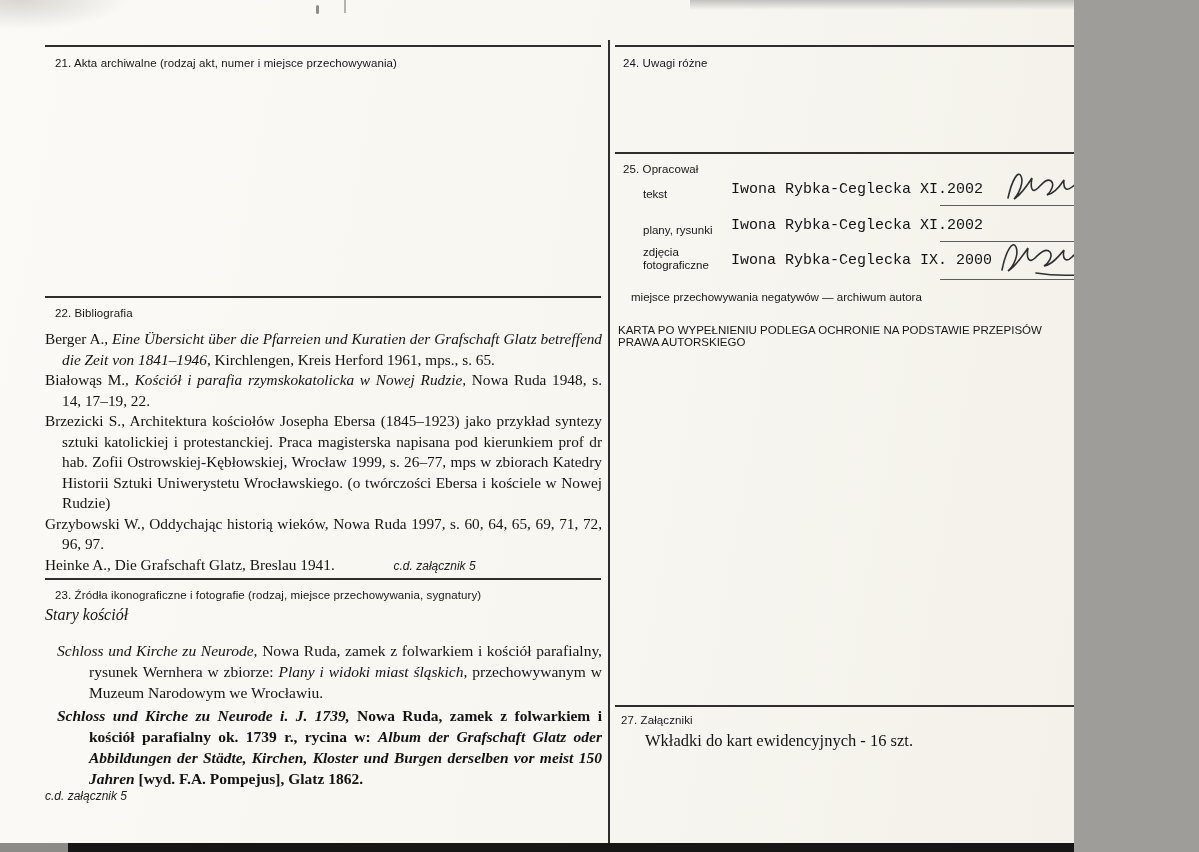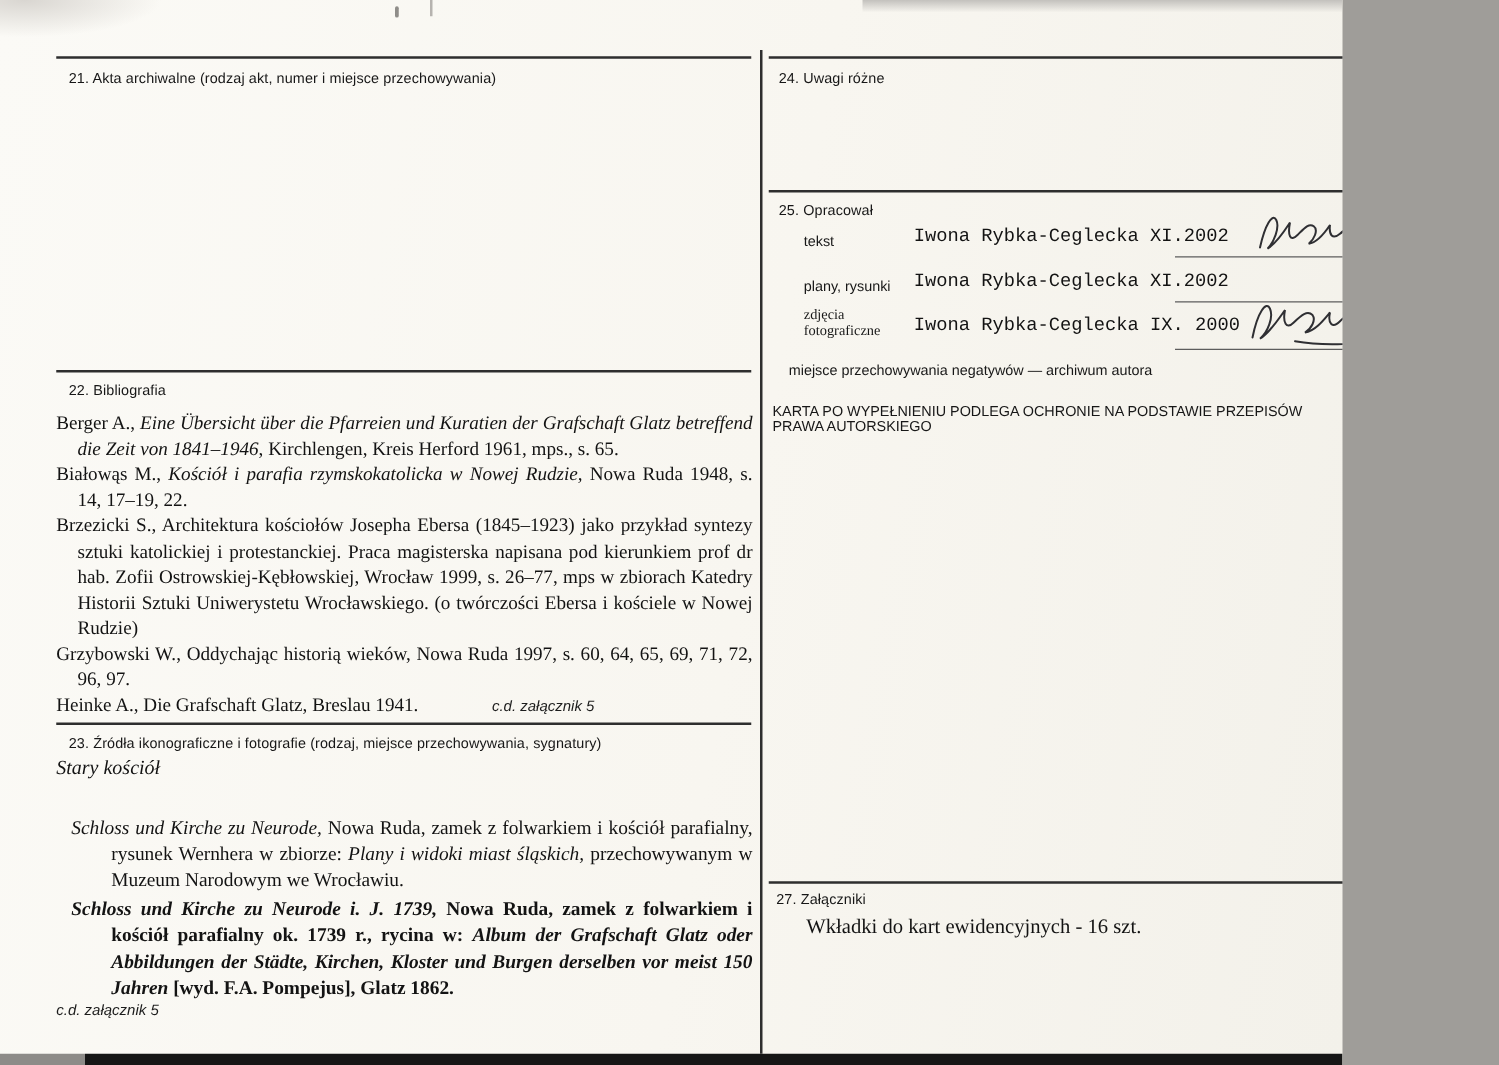--- a/index.html
+++ b/index.html
@@ -69,21 +69,21 @@
     font-style: italic; font-size: 16px;
     margin: 4px 0 0 12px; color: #131313;
   }
   .iko-entry {
     font-family: "Liberation Serif", serif;
     font-size: 15.5px; line-height: 21px;
     text-align: justify;
     padding-left: 44px; text-indent: -32px;
     color: #131313;
   }
-  .iko-entry.first { margin-top: 28px; }
+  .iko-entry.first { margin-top: 16px; }
   .iko-entry.second { margin-top: 2px; font-weight: bold; }
   .cd {
     font-style: italic;
     font-family: "Liberation Sans", sans-serif;
     font-size: 12px; color: #1c1c1c;
   }
   .cd-inline { margin-left: 55px; display: inline-block; text-indent: 0; }
   .cd-center { margin: 9px 0 0 215px; }
 
   
@@ -153,21 +153,21 @@
   <div class="op-value" style="left:731px; top:181px;">Iwona Rybka-Ceglecka XI.2002</div>
   <div class="sig-line" style="left:940px; top:205px; width:206px;"></div>
   <svg class="sig" style="left:1002px; top:166px;" width="140" height="42" viewBox="0 0 140 42" aria-hidden="true">
     <path d="M6 32 C10 14 16 4 19 10 C22 16 17 28 12 33 C20 28 26 18 30 12 C28 22 30 28 36 22 C41 17 45 12 49 15 C53 18 49 26 45 29 C52 28 58 20 62 14 C61 22 64 26 70 21 C76 16 82 12 86 16 C89 19 85 25 81 28 C88 28 96 20 101 14 C100 22 104 25 110 20 C116 15 122 14 126 18"></path>
   </svg>
 
   <div class="op-label" style="left:643px; top:224px;">plany, rysunki</div>
   <div class="op-value" style="left:731px; top:217px;">Iwona Rybka-Ceglecka XI.2002</div>
   <div class="sig-line" style="left:940px; top:241px; width:206px;"></div>
 
-  <div class="op-label" style="left:643px; top:246px; width:90px;font-family:Liberation Serif, serif;">zdjęcia fotograficzne</div>
+  <div class="op-label" style="left:643px; top:246px; width:90px;">zdjęcia fotograficzne</div>
   <div class="op-value" style="left:731px; top:252px;">Iwona Rybka-Ceglecka IX. 2000</div>
   <div class="sig-line" style="left:940px; top:279px; width:206px;"></div>
   <svg class="sig" style="left:996px; top:236px;" width="160" height="44" viewBox="0 0 160 44" aria-hidden="true">
     <path d="M6 34 C10 14 17 4 20 11 C23 18 18 30 12 35 C20 30 27 19 32 12 C30 22 33 28 39 22 C45 16 50 12 54 16 C57 20 53 27 48 30 C56 29 63 20 68 14 C66 23 70 27 76 21 C82 15 90 12 95 16 C99 20 94 27 89 29 C97 29 106 21 112 15 C110 23 115 26 122 21 C130 16 138 16 144 20"></path>
     <path d="M40 37 C70 42 110 38 150 28"></path>
   </svg>
 
   <div class="note" style="left:631px; top:291px;">miejsce przechowywania negatywów — archiwum autora</div>
 
   <div class="note" style="left:618px; top:324px;">KARTA PO WYPEŁNIENIU PODLEGA OCHRONIE NA PODSTAWIE PRZEPISÓW PRAWA AUTORSKIEGO</div>

